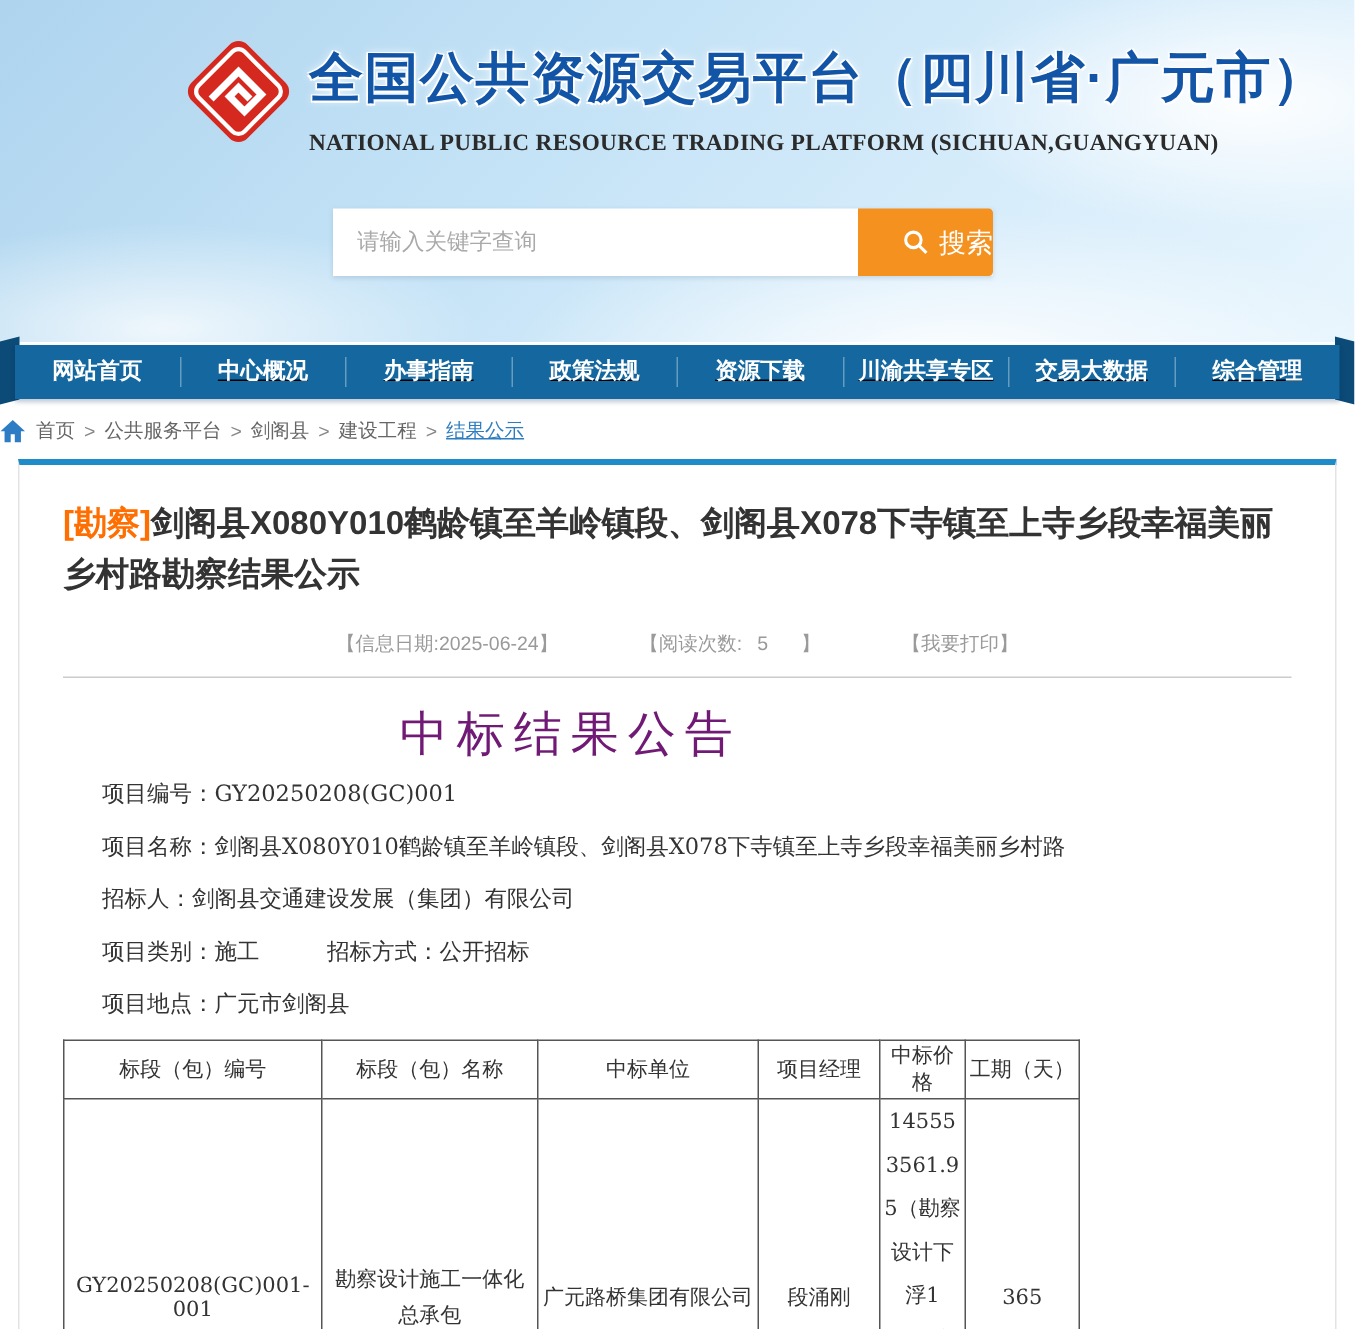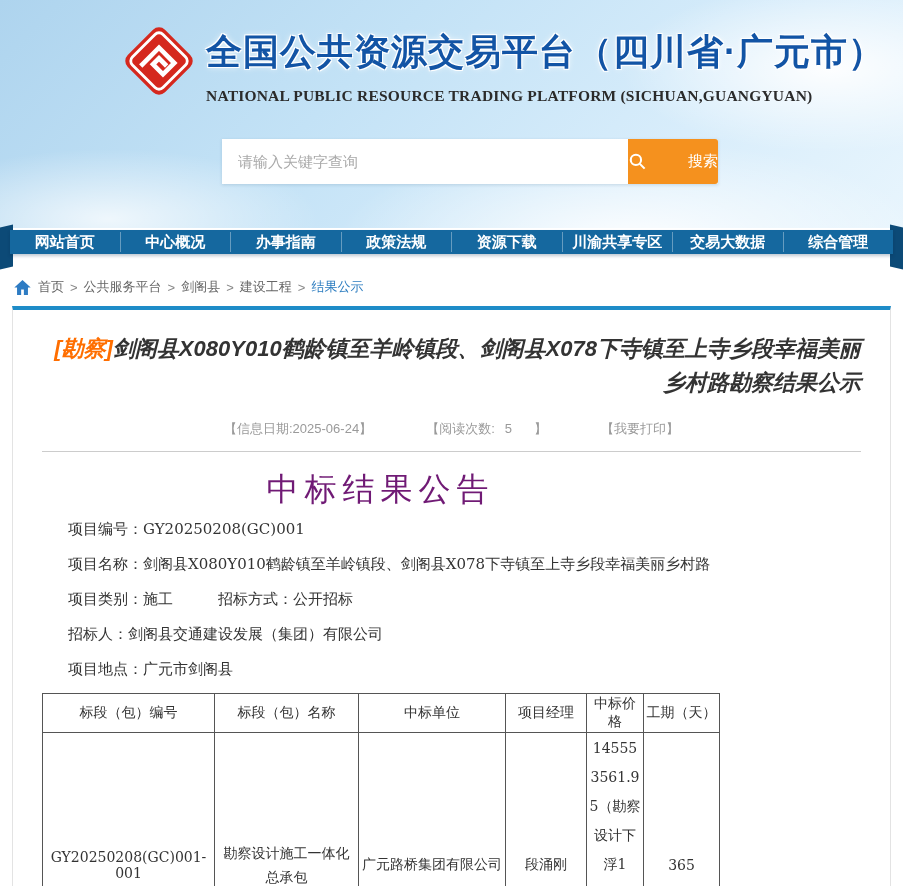--- a/index.html
+++ b/index.html
@@ -16,53 +16,53 @@
       radial-gradient(ellipse 300px 100px at 12% 96%, rgba(255,255,255,.75), rgba(255,255,255,0) 70%),
       linear-gradient(135deg,#aed4ee 0%,#c3e2f6 38%,#d8edfb 72%,#e8f5fd 100%);
   }
   .logo { position:absolute; left:112px; top:14px; width:94px; height:94px; }
   .titles { position:absolute; left:206px; top:28px; width:600px; }
   .title-cn {
     font-size:36px; font-weight:bold; color:#1254a5; letter-spacing:1px; white-space:nowrap;
     text-shadow:-1px -1px 0 #fff,1px -1px 0 #fff,-1px 1px 0 #fff,1px 1px 0 #fff,0 0 6px rgba(255,255,255,.9);
   }
   .title-en { margin-top:10px; font-size:15.5px; font-weight:600; color:#2b2b2b; letter-spacing:.2px; white-space:nowrap;font-family:Liberation Serif, serif; }
-  .searchrow { position:absolute; left:222px; top:139px; width:496px; height:45px; display:flex;
+  .searchrow { position:absolute; left:222px; top:139px; width:440px; height:45px; display:flex;
     box-shadow:0 1px 3px rgba(90,130,160,.25); }
   .search-input { flex:1; border:0; outline:none; background:#fff; padding:0 16px; font-size:15px; color:#333;
     font-family:"Liberation Sans",sans-serif; }
   .search-input::placeholder { color:#a9a9a9; }
-  .search-btn { width:90px; border:0; background:#f5911e; color:#fff; font-size:15px; cursor:pointer;
-    display:flex; align-items:center; justify-content:space-between; gap:6px; border-radius:0 3px 3px 0;
+  .search-btn { width:90px; border:0; background:#f5911e; color:#fff; font-size:18px; cursor:pointer;
+    display:flex; align-items:center; justify-content:flex-end; gap:6px; border-radius:0 3px 3px 0;
     font-family:"Liberation Sans",sans-serif; }
 
   
   .navzone { position:relative; height:40px; }
   .nav-fold { position:absolute; top:-2px; width:13px; height:42px; background:#0c4a77; }
   .nav-fold.left { left:0; transform:skewY(-14deg); }
   .nav-fold.right { right:0; transform:skewY(14deg); }
-  .navbar { position:absolute; left:10px; right:10px; top:2px; height:24px; background:#15689f;
+  .navbar { position:absolute; left:10px; right:10px; top:2px; height:36px; background:#15689f;
     display:flex; align-items:center; box-shadow:0 2px 3px rgba(0,40,80,.25); }
   .navbar ul { list-style:none; display:flex; width:100%; }
   .navbar li { flex:1; text-align:center; height:20px; line-height:20px; cursor:pointer; }
-  .navbar li + li { border-left:1px solid rgba(255,255,255,.35); }
+  .navbar li + li { border-left:1px solid rgba(255,255,255,.35);text-decoration:underline; }
   .navbar a { color:#fff; font-size:15px; font-weight:bold; text-decoration:none; white-space:nowrap; }
 
   
-  .breadcrumb { height:38px; display:flex; align-items:center; padding-left:14px; font-size:13px; color:#666; background:#fff; }
+  .breadcrumb { height:38px; display:flex; align-items:center; font-size:13px; color:#666; background:#fff; }
   .breadcrumb .home-ic { width:17px; height:15px; margin-right:7px; }
   .breadcrumb .crumb { color:#666; cursor:pointer; }
   .breadcrumb .sep { margin:0 6px; color:#888; }
-  .breadcrumb .crumb.current { color:#2d7dc0; }
+  .breadcrumb .crumb.current { color:#2d7dc0;text-decoration:underline; }
 
   
   .contentbox { margin:0 12px; min-height:576px; background:#fff;
     border-top:4px solid #1e8cc8; border-left:1px solid #e3e3e3; border-right:1px solid #e3e3e3;
     padding:0 29px; }
-  .art-title { margin-top:22px; text-align:right; font-size:22px; font-weight:bold; color:#333; line-height:34px;font-style:italic; }
+  .art-title { margin-top:22px; text-align:left; font-size:22px; font-weight:bold; color:#333; line-height:34px; }
   .art-title .tag { color:#ff6e00; }
   .meta { margin-top:20px; display:flex; justify-content:center; align-items:center; gap:54px;
     font-size:13px; color:#9a9a9a; }
   .meta .views b { font-weight:normal; margin:0 22px 0 10px; color:#9a9a9a; }
   .meta .print { cursor:pointer; }
   .meta-rule { margin-top:13px; border-bottom:1px solid #ccc; }
 
   .serif { font-family:"DejaVu Serif","Liberation Serif",serif; }
   .doc-heading { margin-top:16px; width:677px; text-align:center; font-size:32px; font-weight:400;
     color:#701a75; letter-spacing:6px; }
@@ -153,22 +153,22 @@
     <span class="views"><span>【阅读次数:</span><b>5</b><span>】</span></span>
     <span class="print">【我要打印】</span>
   </div>
   <div class="meta-rule"></div>
 
   <h2 class="doc-heading serif">中标结果公告</h2>
 
   <div class="fields serif">
     <p>项目编号：GY20250208(GC)001</p>
     <p>项目名称：剑阁县X080Y010鹤龄镇至羊岭镇段、剑阁县X078下寺镇至上寺乡段幸福美丽乡村路</p>
+    <p>招标人：剑阁县交通建设发展（集团）有限公司</p>
     <p>项目类别：施工　　　招标方式：公开招标</p>
-    <p>招标人：剑阁县交通建设发展（集团）有限公司</p>
     <p>项目地点：广元市剑阁县</p>
   </div>
 
   <table class="result serif">
     <colgroup>
       <col style="width:172px">
         <col style="width:144px">
         <col style="width:147px">
       <col style="width:81px">
         <col style="width:57px">

